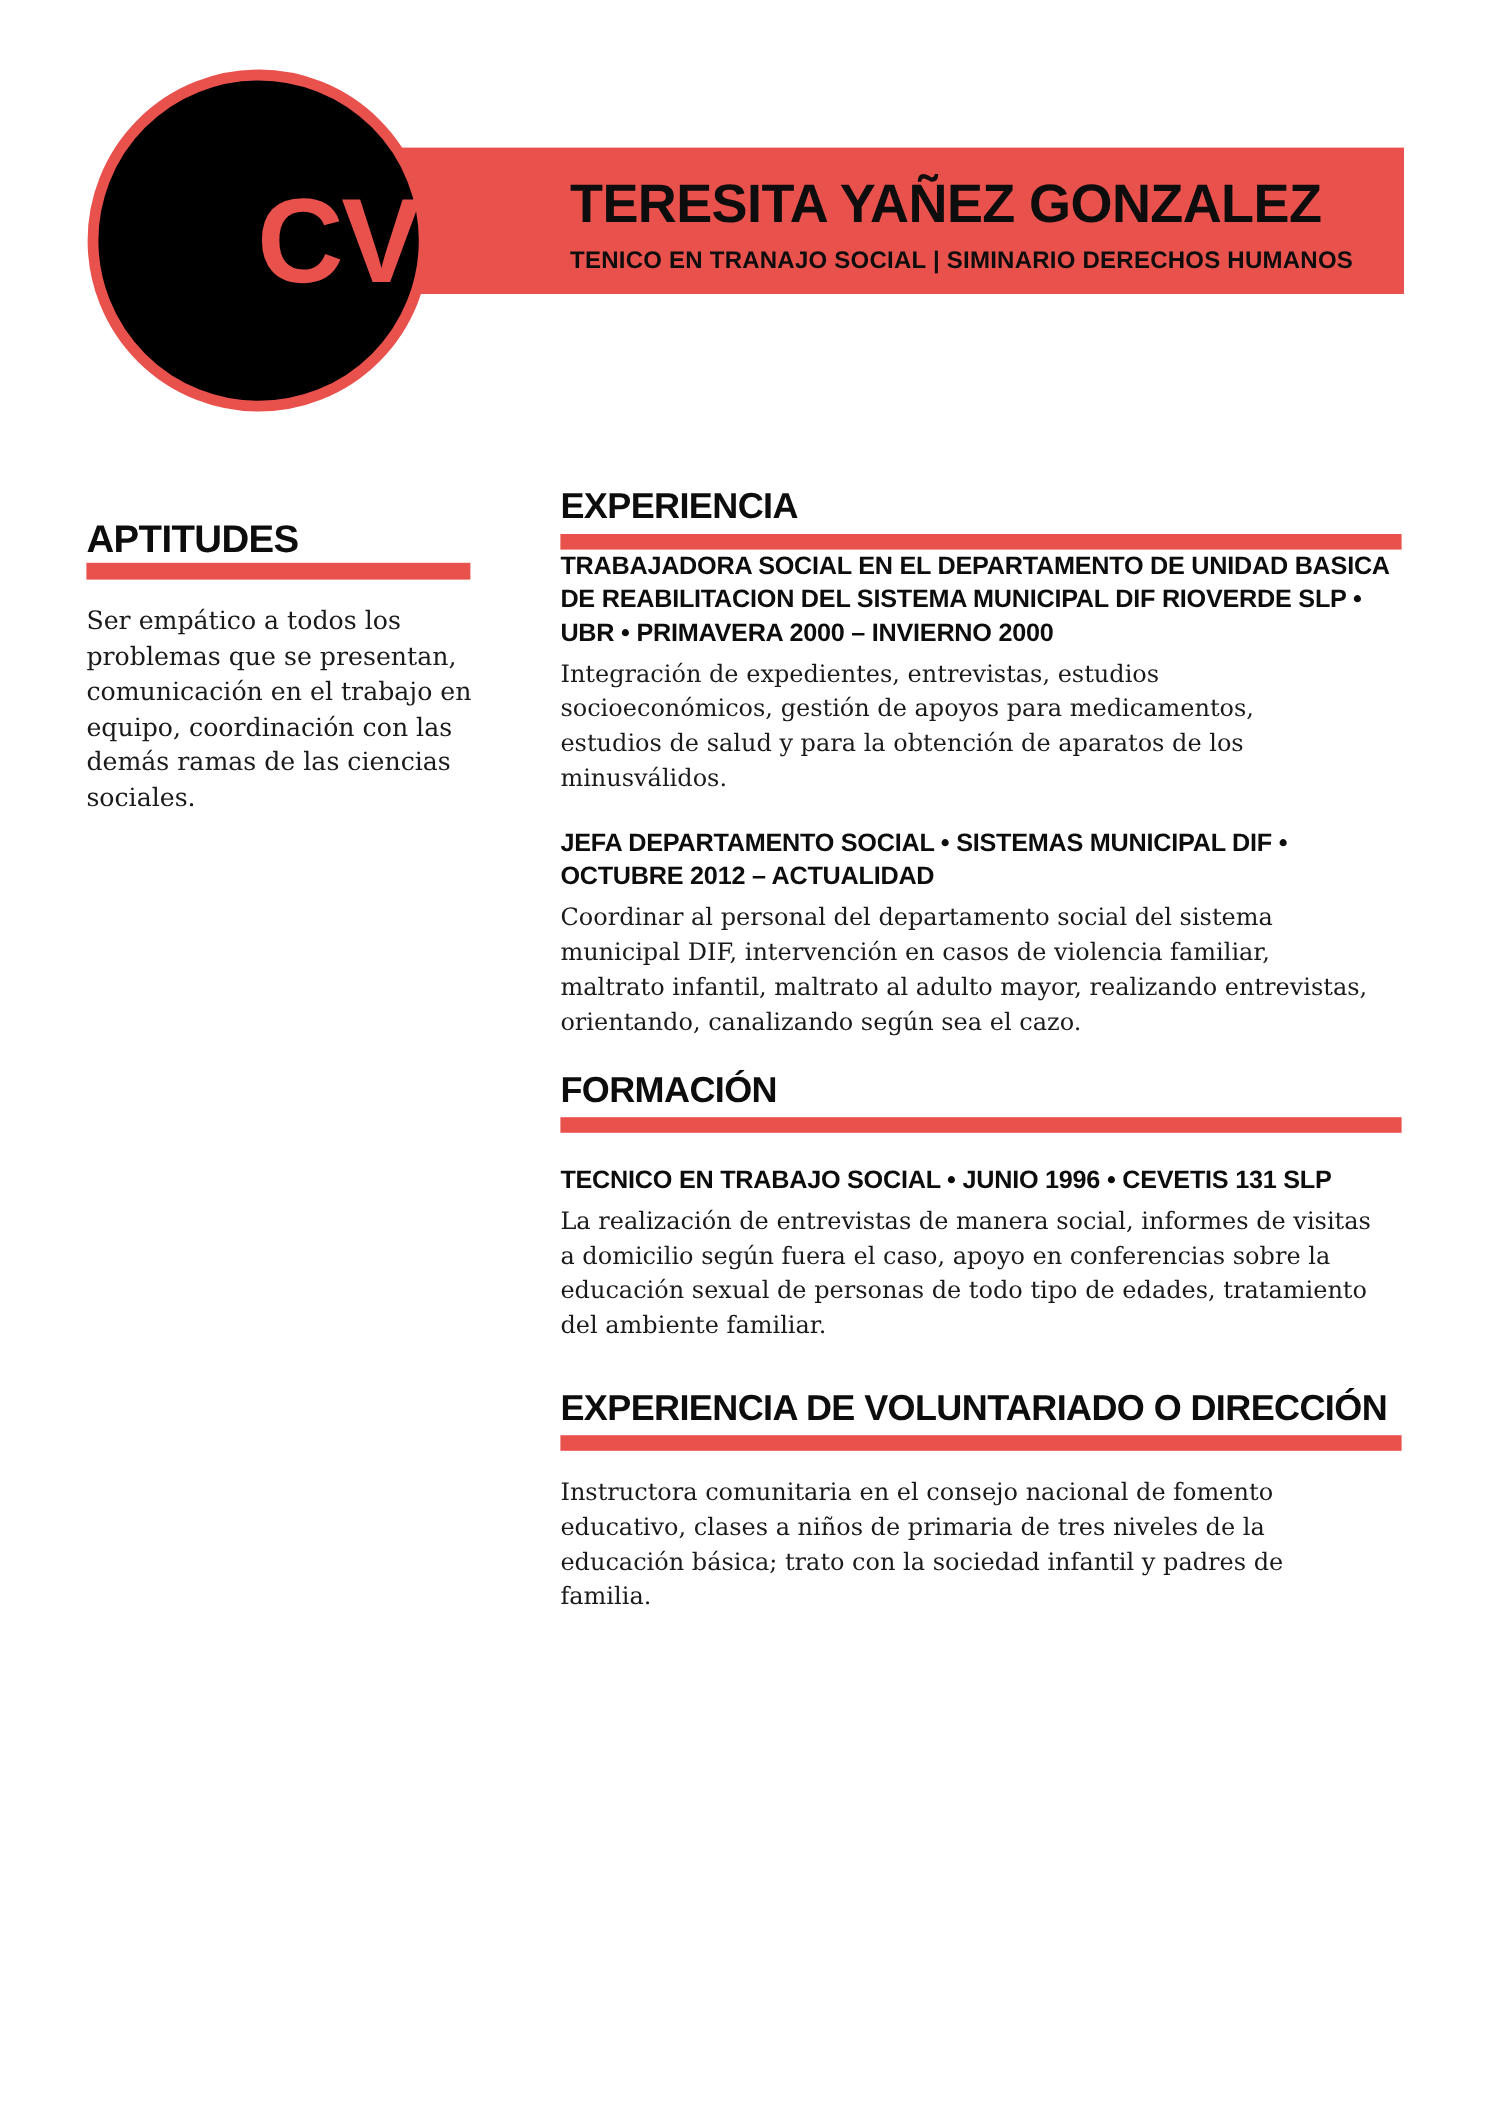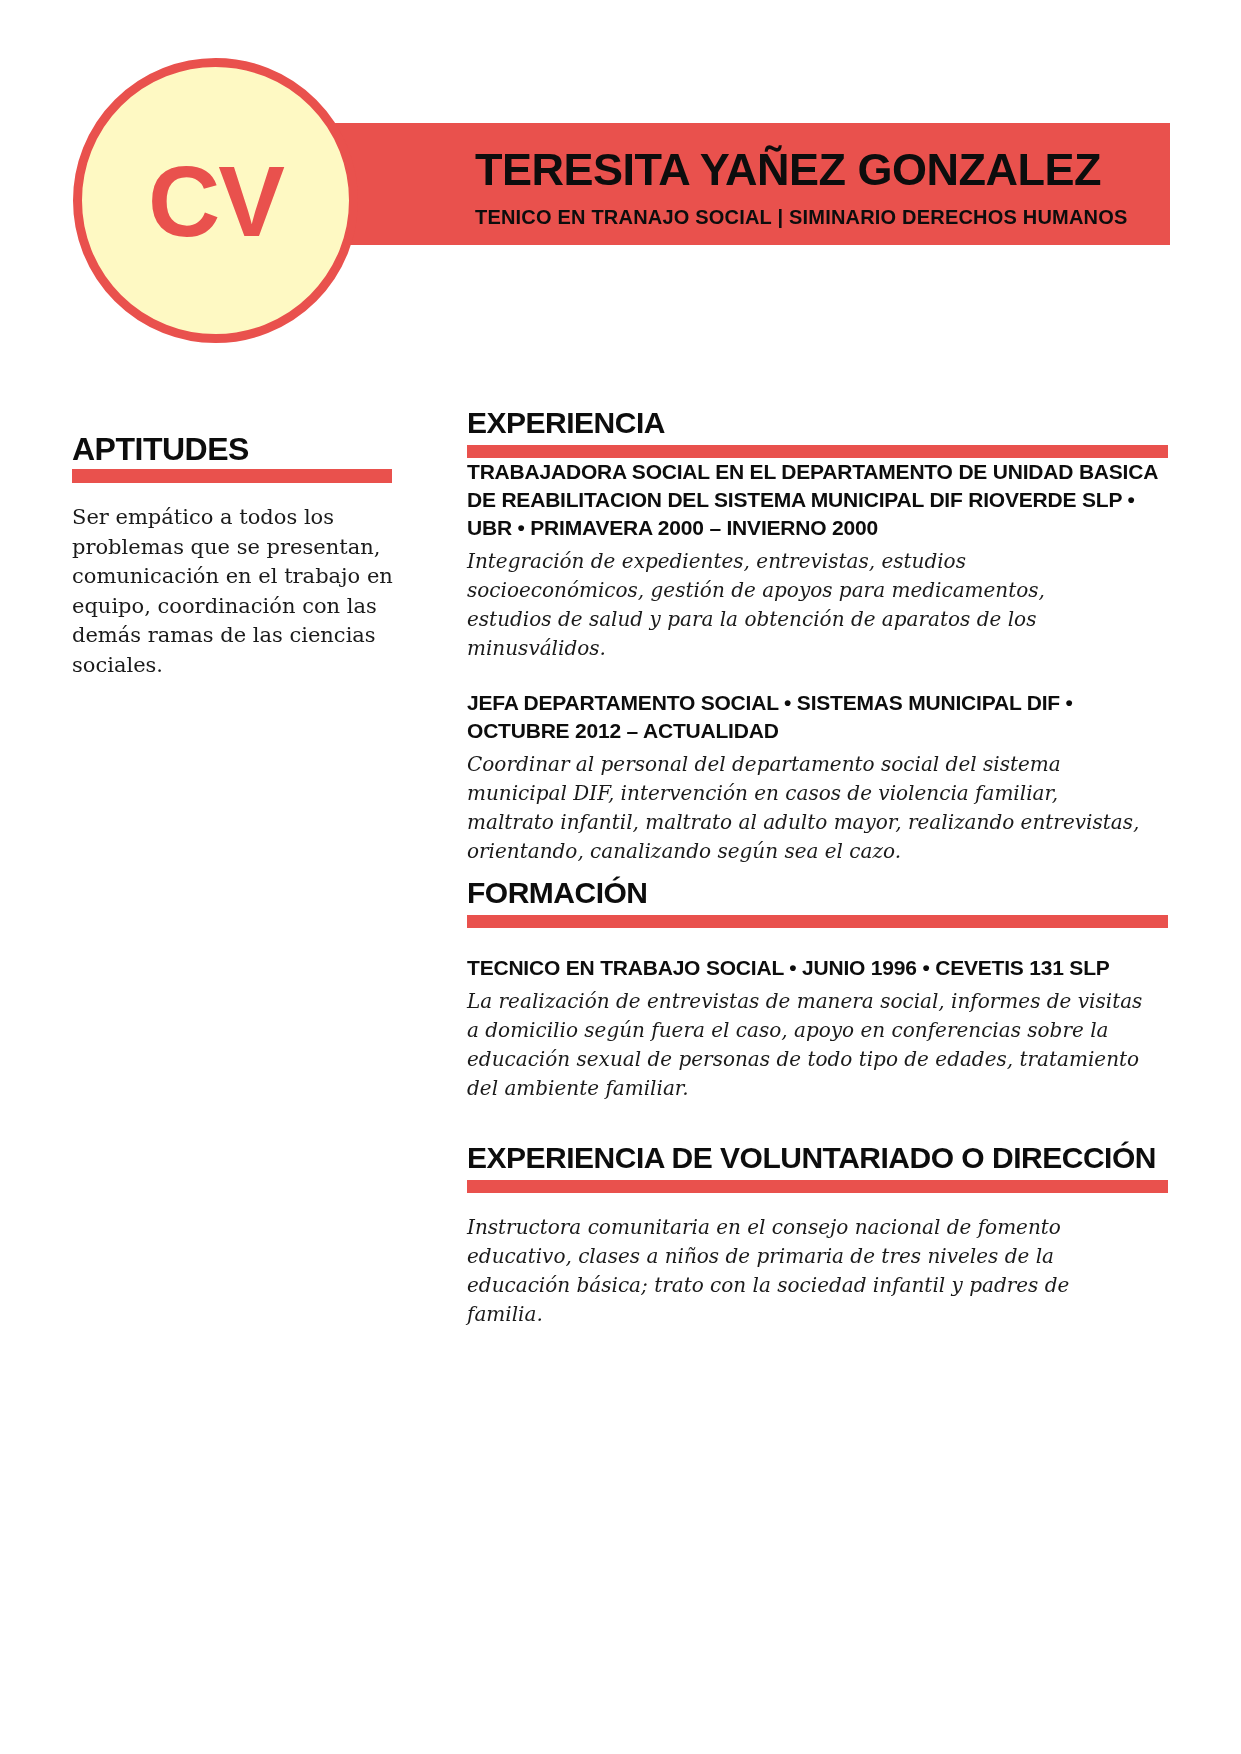--- a/index.html
+++ b/index.html
@@ -26,24 +26,24 @@
     letter-spacing:-0.5px; color:var(--ink); white-space:pre;
   }
   .person-tagline {
     margin-top:10px;
     font-size:20px; line-height:24px; font-weight:bold;
     letter-spacing:0.2px; color:var(--ink); white-space:pre;
   }
   .cv-badge {
     position:absolute; left:73px; top:58px;
     width:285px; height:285px;
-    background:#fef9c3;
+    background:#000000;
     border:9px solid var(--accent);
     border-radius:50%;
-    display:flex; align-items:center; justify-content:center;
+    display:flex; align-items:center; justify-content:flex-end;
   }
   .cv-monogram {
     font-size:100px; font-weight:bold; letter-spacing:-2px;
     color:var(--accent); line-height:1;
   }
 
   
   .sec-title {
     font-weight:bold; color:var(--ink); white-space:pre; letter-spacing:-0.5px;
   }
@@ -62,22 +62,22 @@
 
   
   .main { position:absolute; left:467px; top:408px; width:740px; }
   .main .sec-title { font-size:30px; line-height:30px; }
   .main .accent-bar { width:701px; height:13px; margin-top:7px; }
   .entry-heading {
     font-weight:bold; font-size:21px; line-height:28px;
     letter-spacing:-0.2px; color:var(--ink); white-space:pre;
   }
   .entry + .entry .entry-heading { margin-top:26px; }
-  .entry-body { font-size:20px; line-height:29px; margin-top:5px;font-style:italic; }
-  .main .section-formacion { margin-top:12px; }
+  .entry-body { font-size:20px; line-height:29px; margin-top:5px; }
+  .main .section-formacion { margin-top:28px; }
   .main .section-formacion .entry-heading { margin-top:26px; }
   .main .section-voluntariado { margin-top:40px; }
   .main .section-voluntariado .entry-body { margin-top:20px; }
 </style>
 </head>
 <body>
 
 <div class="page">
 
   <div class="banner">

